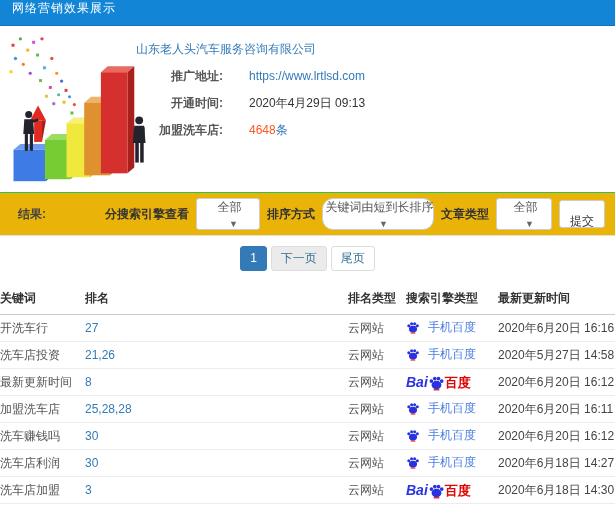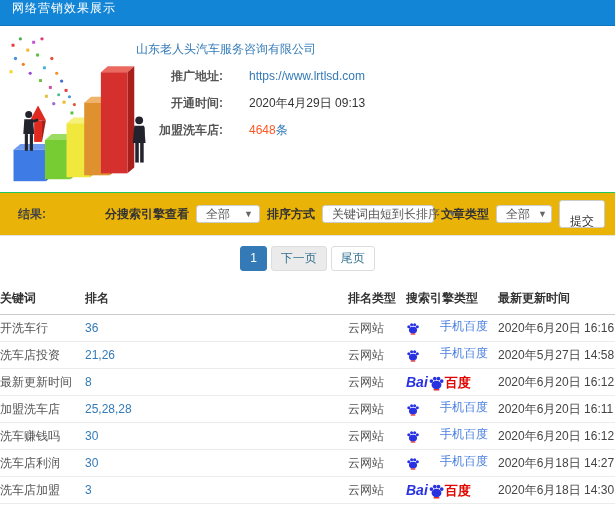--- a/index.html
+++ b/index.html
@@ -21,26 +21,26 @@
   .link { color:#337ab7; text-decoration:none; cursor:pointer; }
   .hl-num { color:#ff5722; }
   .hl-suffix { color:#337ab7; }
 
   
   .filterbar { height:44px; background:#eab308; border-top:1px solid #22c55e;
     border-bottom:1px solid #e2e2e2; display:flex; align-items:center; padding:0 10px 0 18px; }
   .filterbar .result-label { font-weight:bold; color:#444; }
   .filter-controls { margin-left:auto; display:flex; align-items:center; gap:7px; }
   .f-label { font-weight:bold; color:#333; white-space:nowrap; }
-  .select { height:18px; background:#fff; border:1px solid #ccc; border-radius:3px;
+  .select { height:32px; background:#fff; border:1px solid #ccc; border-radius:3px;
     display:inline-flex; align-items:center; justify-content:space-between;
-    padding:0 6px 0 9px; color:#555; cursor:pointer; white-space:nowrap; }
+    padding:0 6px 0 9px; color:#555; cursor:pointer; white-space:nowrap;flex-direction:column; }
   .select .arrow { color:#666; font-size:9px; margin-left:8px; }
   .sel-engine { width:64px; }
-  .sel-sort { width:112px; }
+  .sel-sort { width:112px;border-radius:11px; }
   .sel-article { width:56px; }
   .btn-submit { height:28px; padding:12px 10px; background:#fff; border:1px solid #ccc;
     border-radius:3px; color:#333; cursor:pointer; font-size:12px; }
 
   
   .pager-area { height:40px; display:flex; align-items:center; justify-content:center; gap:4px; padding-top:4px; }
   .page-btn { min-width:26px; height:25px; display:inline-flex; align-items:center; justify-content:center;
     padding:0 9px; font-size:12px; border-radius:3px; cursor:pointer; }
   .page-current { background:#337ab7; border:1px solid #337ab7; color:#fff; }
   .page-next { background:#ebebeb; border:1px solid #ddd; color:#31708f; }
@@ -53,21 +53,21 @@
   th:first-child, td:first-child { padding-left:0; }
   td { height:27px; font-size:12px; color:#555; border-bottom:1px solid #ececec; vertical-align:middle; }
   td.rank { color:#337ab7; }
   td.time { color:#444; }
 
   
   .bd-logo { display:inline-flex; align-items:center; line-height:1; }
   .bd-bai { color:#2932e1; font-weight:bold; font-size:14px; font-style:italic; }
   .bd-du-txt { color:#e10601; font-weight:bold; font-size:13px; }
   .paw { display:inline-block; }
-  .mb-logo { display:inline-flex; align-items:flex-end; gap:20px; }
+  .mb-logo { display:inline-flex; align-items:center; gap:8px; }
   .mb-text { color:#4a7fe0; font-size:12px; }
 </style>
 </head>
 <body>
 
 <div class="topbar">
   <span class="title">网络营销效果展示</span>
 </div>
 
 <div class="panel">
@@ -212,21 +212,21 @@
       <th>关键词</th>
       <th>排名</th>
       <th>排名类型</th>
       <th>搜索引擎类型</th>
       <th>最新更新时间</th>
     </tr>
   </thead>
   <tbody>
       <tr>
         <td>开洗车行</td>
-        <td class="rank">36</td>
+        <td class="rank">27</td>
         <td>云网站</td>
         <td><span class="mb-logo">
             <svg class="paw" width="14" height="14" viewBox="0 0 24 24">
               <ellipse cx="12" cy="15.5" rx="7" ry="5.8" fill="#2932e1"></ellipse>
               <circle cx="4.8" cy="10" r="2.6" fill="#2932e1"></circle>
               <circle cx="9.6" cy="6.4" r="2.6" fill="#2932e1"></circle>
               <circle cx="14.8" cy="6.4" r="2.6" fill="#2932e1"></circle>
               <circle cx="19.4" cy="10" r="2.6" fill="#2932e1"></circle>
               <rect x="8" y="21.4" width="8" height="1.8" fill="#e10601"></rect>
             </svg>

